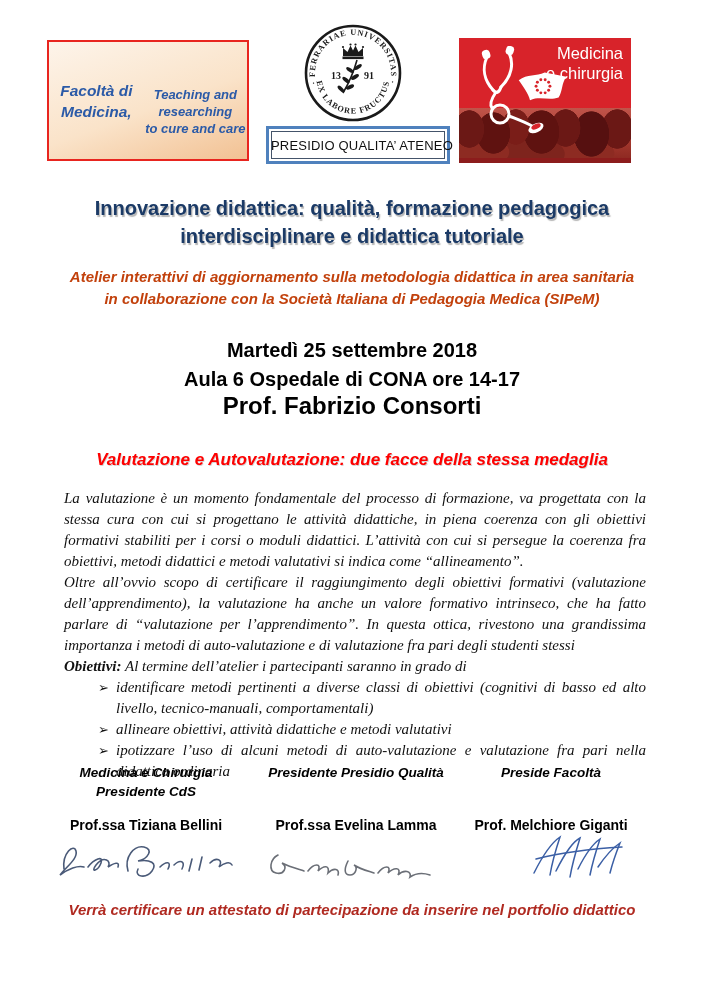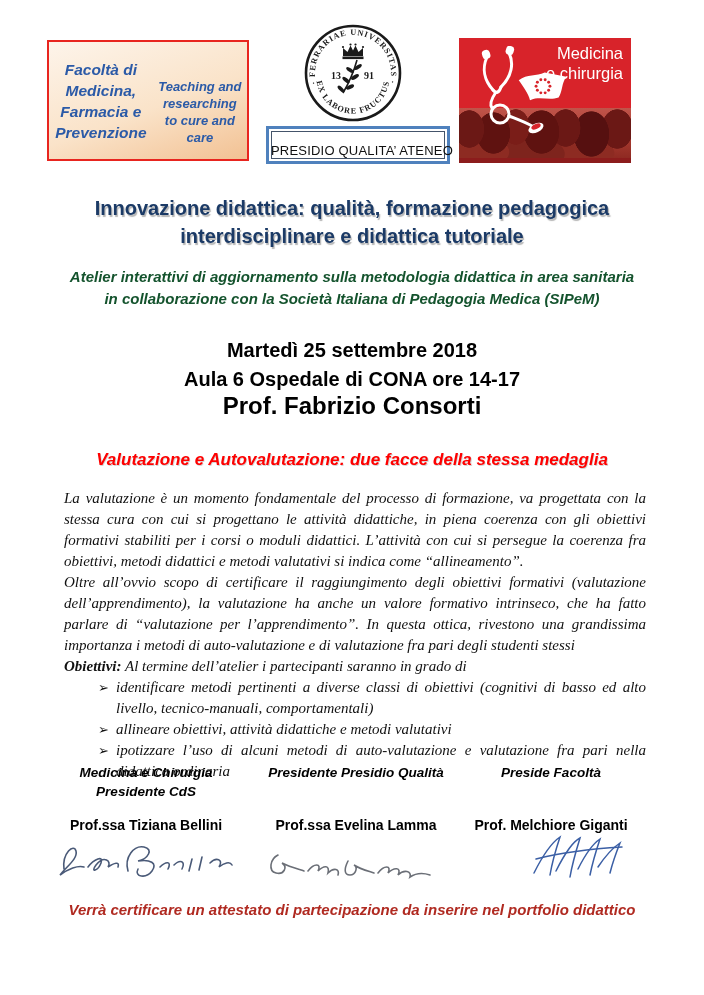--- a/index.html
+++ b/index.html
@@ -22,21 +22,21 @@
   .seal { position:absolute; left:303px; top:22px; width:100px; height:102px; }
   .seal-ring-text { font-family:"Liberation Serif", serif; font-weight:bold; font-size:8.2px; letter-spacing:1px; fill:#1a1a1a; }
   .seal-year { font-family:"Liberation Serif", serif; font-weight:bold; font-size:10px; fill:#1a1a1a; }
 
   .presidio-box {
     position:absolute; left:266px; top:126px; width:184px; height:38px;
     border:3px solid #4f81bd; background:#fff; box-sizing:border-box; padding:2px;
   }
   .presidio-inner {
     width:100%; height:100%; box-sizing:border-box;
-    border:1.5px solid #44546a; display:flex; align-items:flex-end; justify-content:center;padding-left:8px;
+    border:1.5px solid #44546a; display:flex; align-items:center; justify-content:center;padding-left:8px;
   }
   .presidio-label { font-size:13px; color:#111; letter-spacing:.2px; white-space:nowrap; }
 
   .brand-box {
     position:absolute; left:459px; top:38px; width:172px; height:125px;
     background:#d8232a; overflow:hidden;
   }
   .brand-title {
     position:absolute; top:5px; right:8px; text-align:right;
     color:#fff; font-size:16.5px; line-height:20px; z-index:3;
@@ -61,21 +61,21 @@
   .flag { position:absolute; left:58px; top:30px; z-index:4; }
 
   
   .event-title {
     position:absolute; top:194px; left:0; width:100%; text-align:center;
     font-size:20px; font-weight:bold; line-height:28px; color:#1b3a66;
     text-shadow:1.2px 1.6px 1px rgba(120,120,120,.55);
   }
   .event-subtitle {
     position:absolute; top:266px; left:0; width:100%; text-align:center;
-    font-size:15px; font-weight:bold; font-style:italic; line-height:22px; color:#14532d;
+    font-size:15px; font-weight:bold; font-style:italic; line-height:22px; color:#c2410c;
   }
   .event-when {
     position:absolute; top:336px; left:0; width:100%; text-align:center;
     font-size:20px; font-weight:bold; line-height:29px; color:#000;
   }
   .speaker {
     position:absolute; top:392px; left:0; width:100%; text-align:center;
     font-size:24px; font-weight:bold; color:#000;
   }
   .talk-title {
@@ -114,21 +114,20 @@
   }
 </style>
 </head>
 <body>
 
 <div class="page">
 
   <div class="faculty-box">
     <div class="faculty-name">
       <div>Facoltà di Medicina,</div>
-      <div>Farmacia e Prevenzione</div>
     </div>
     <div class="faculty-tagline">
       <div>Teaching and researching</div>
       <div>to cure and care</div>
     </div>
   </div>
 
   <svg class="seal" viewBox="0 0 100 100">
     <defs>
       <path id="arcTop" d="M14 62 A 38 38 0 1 1 86 62"></path>

